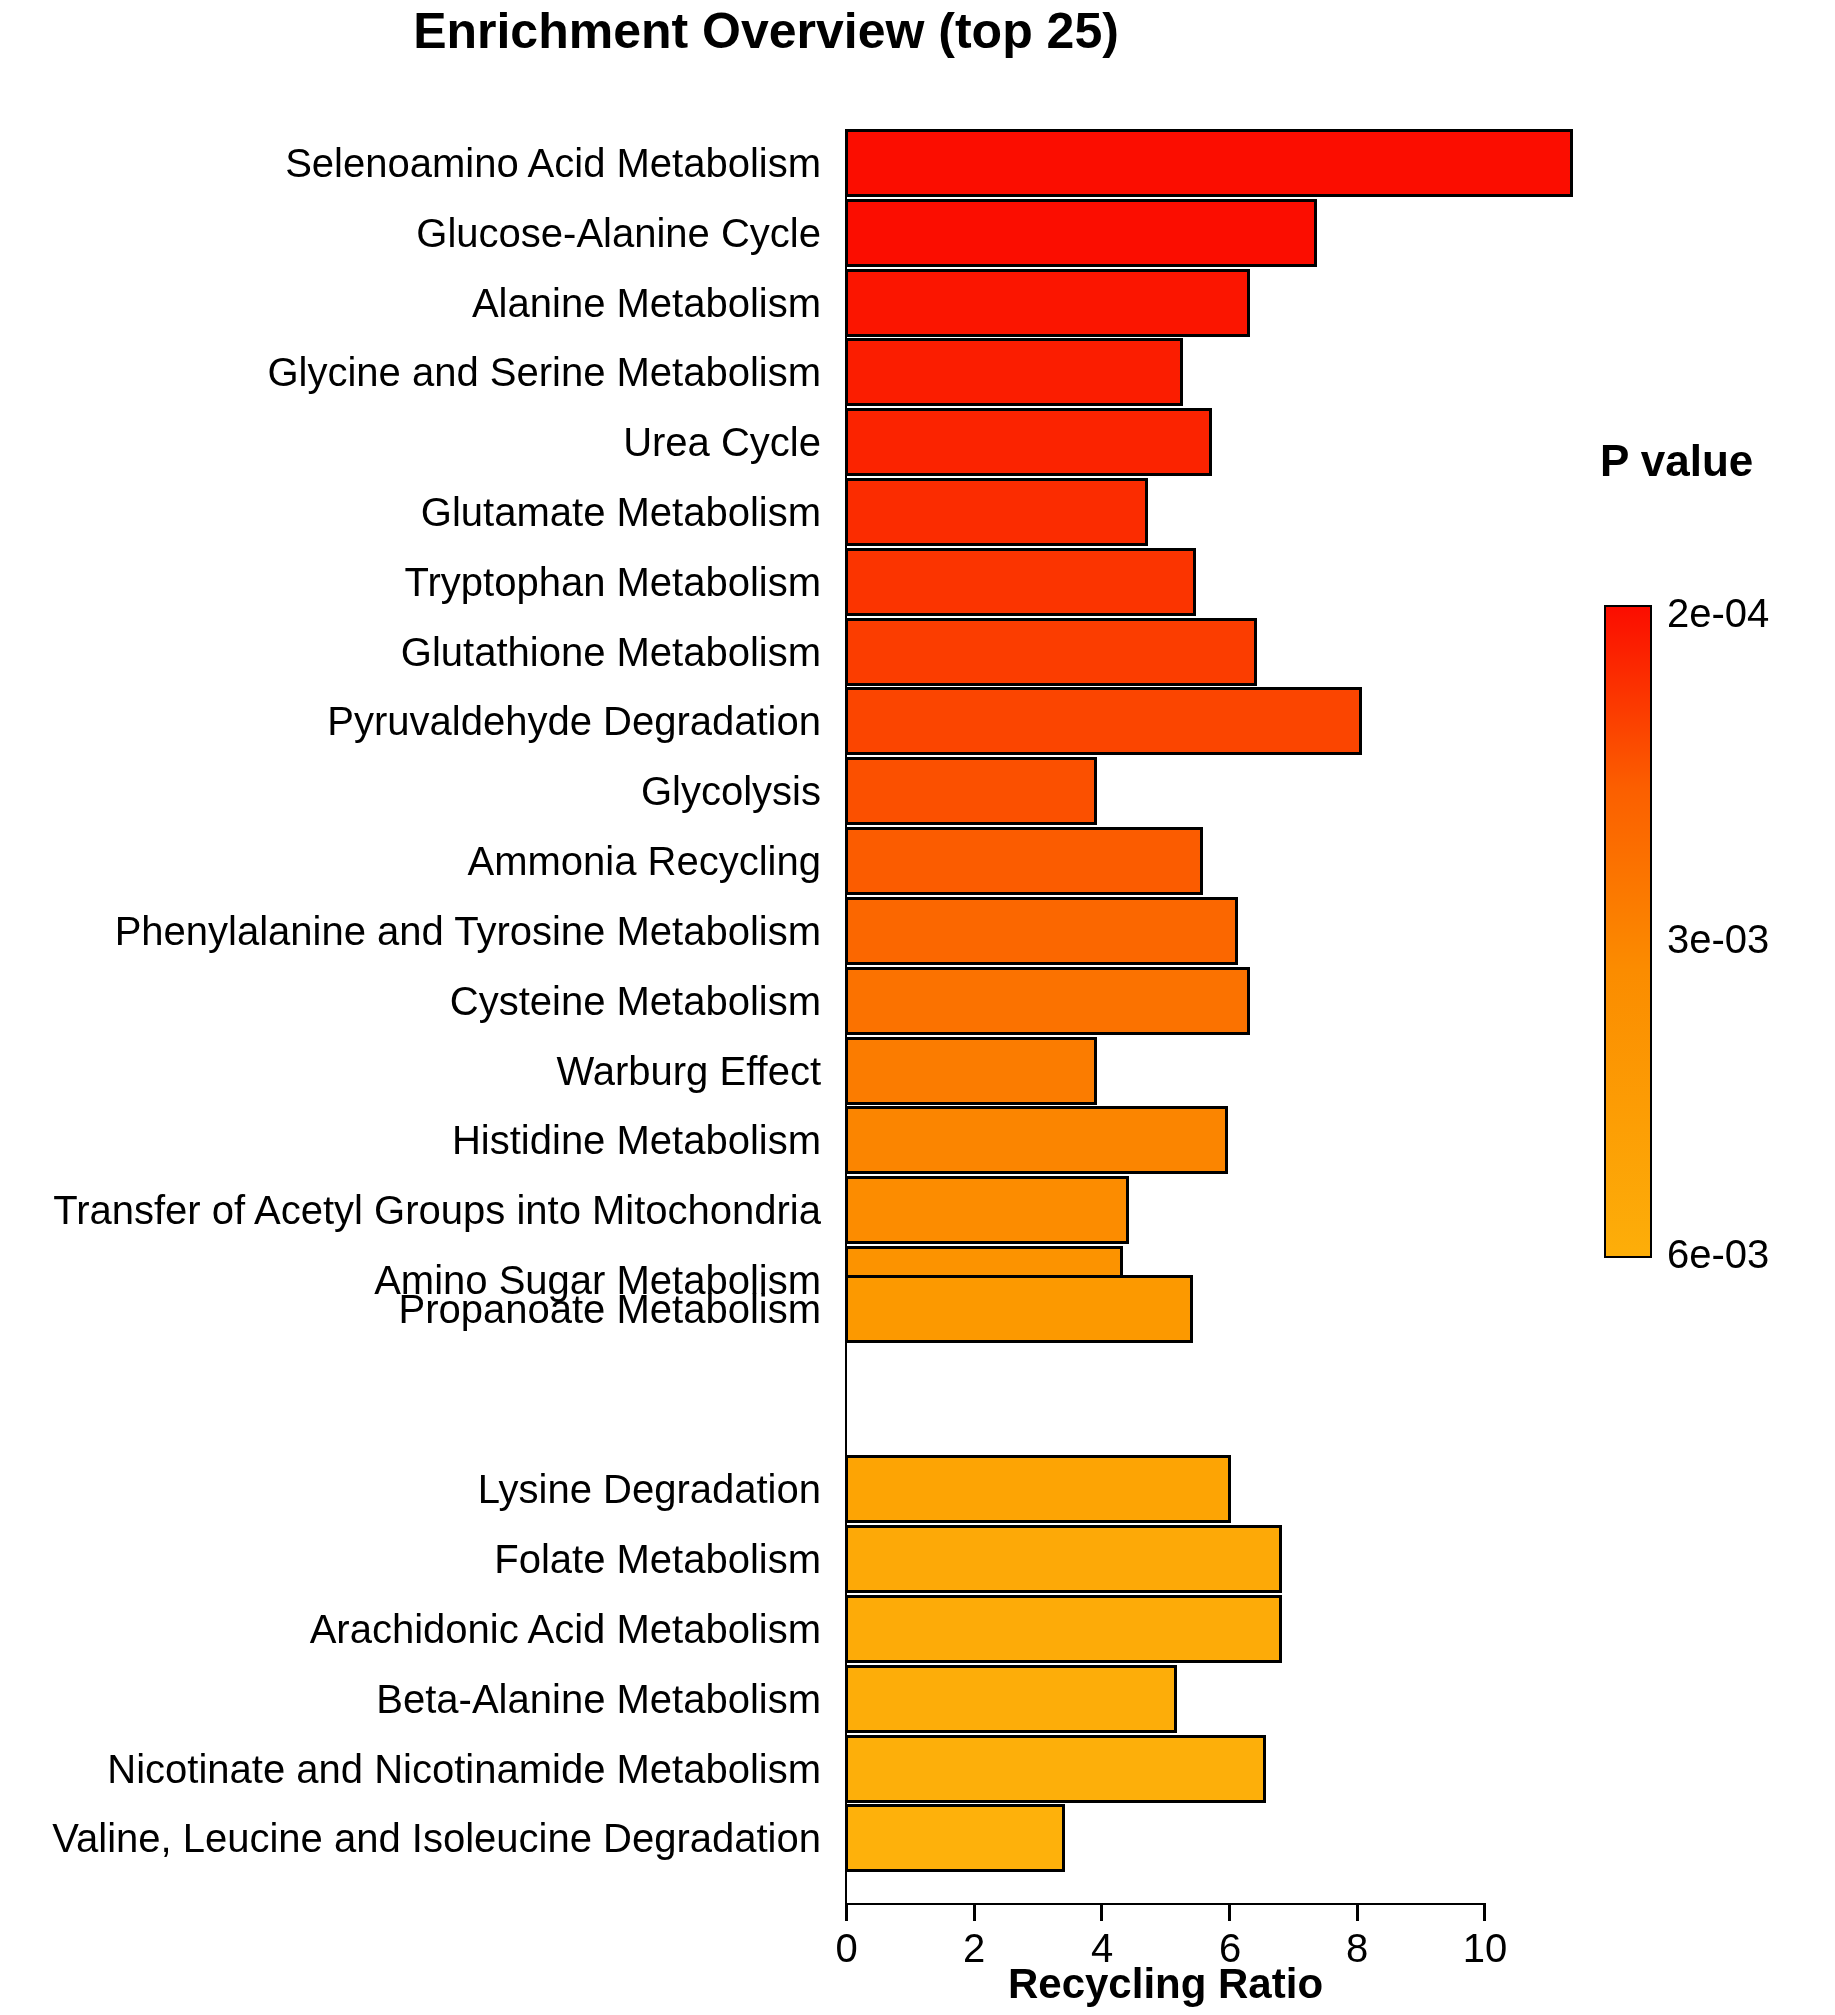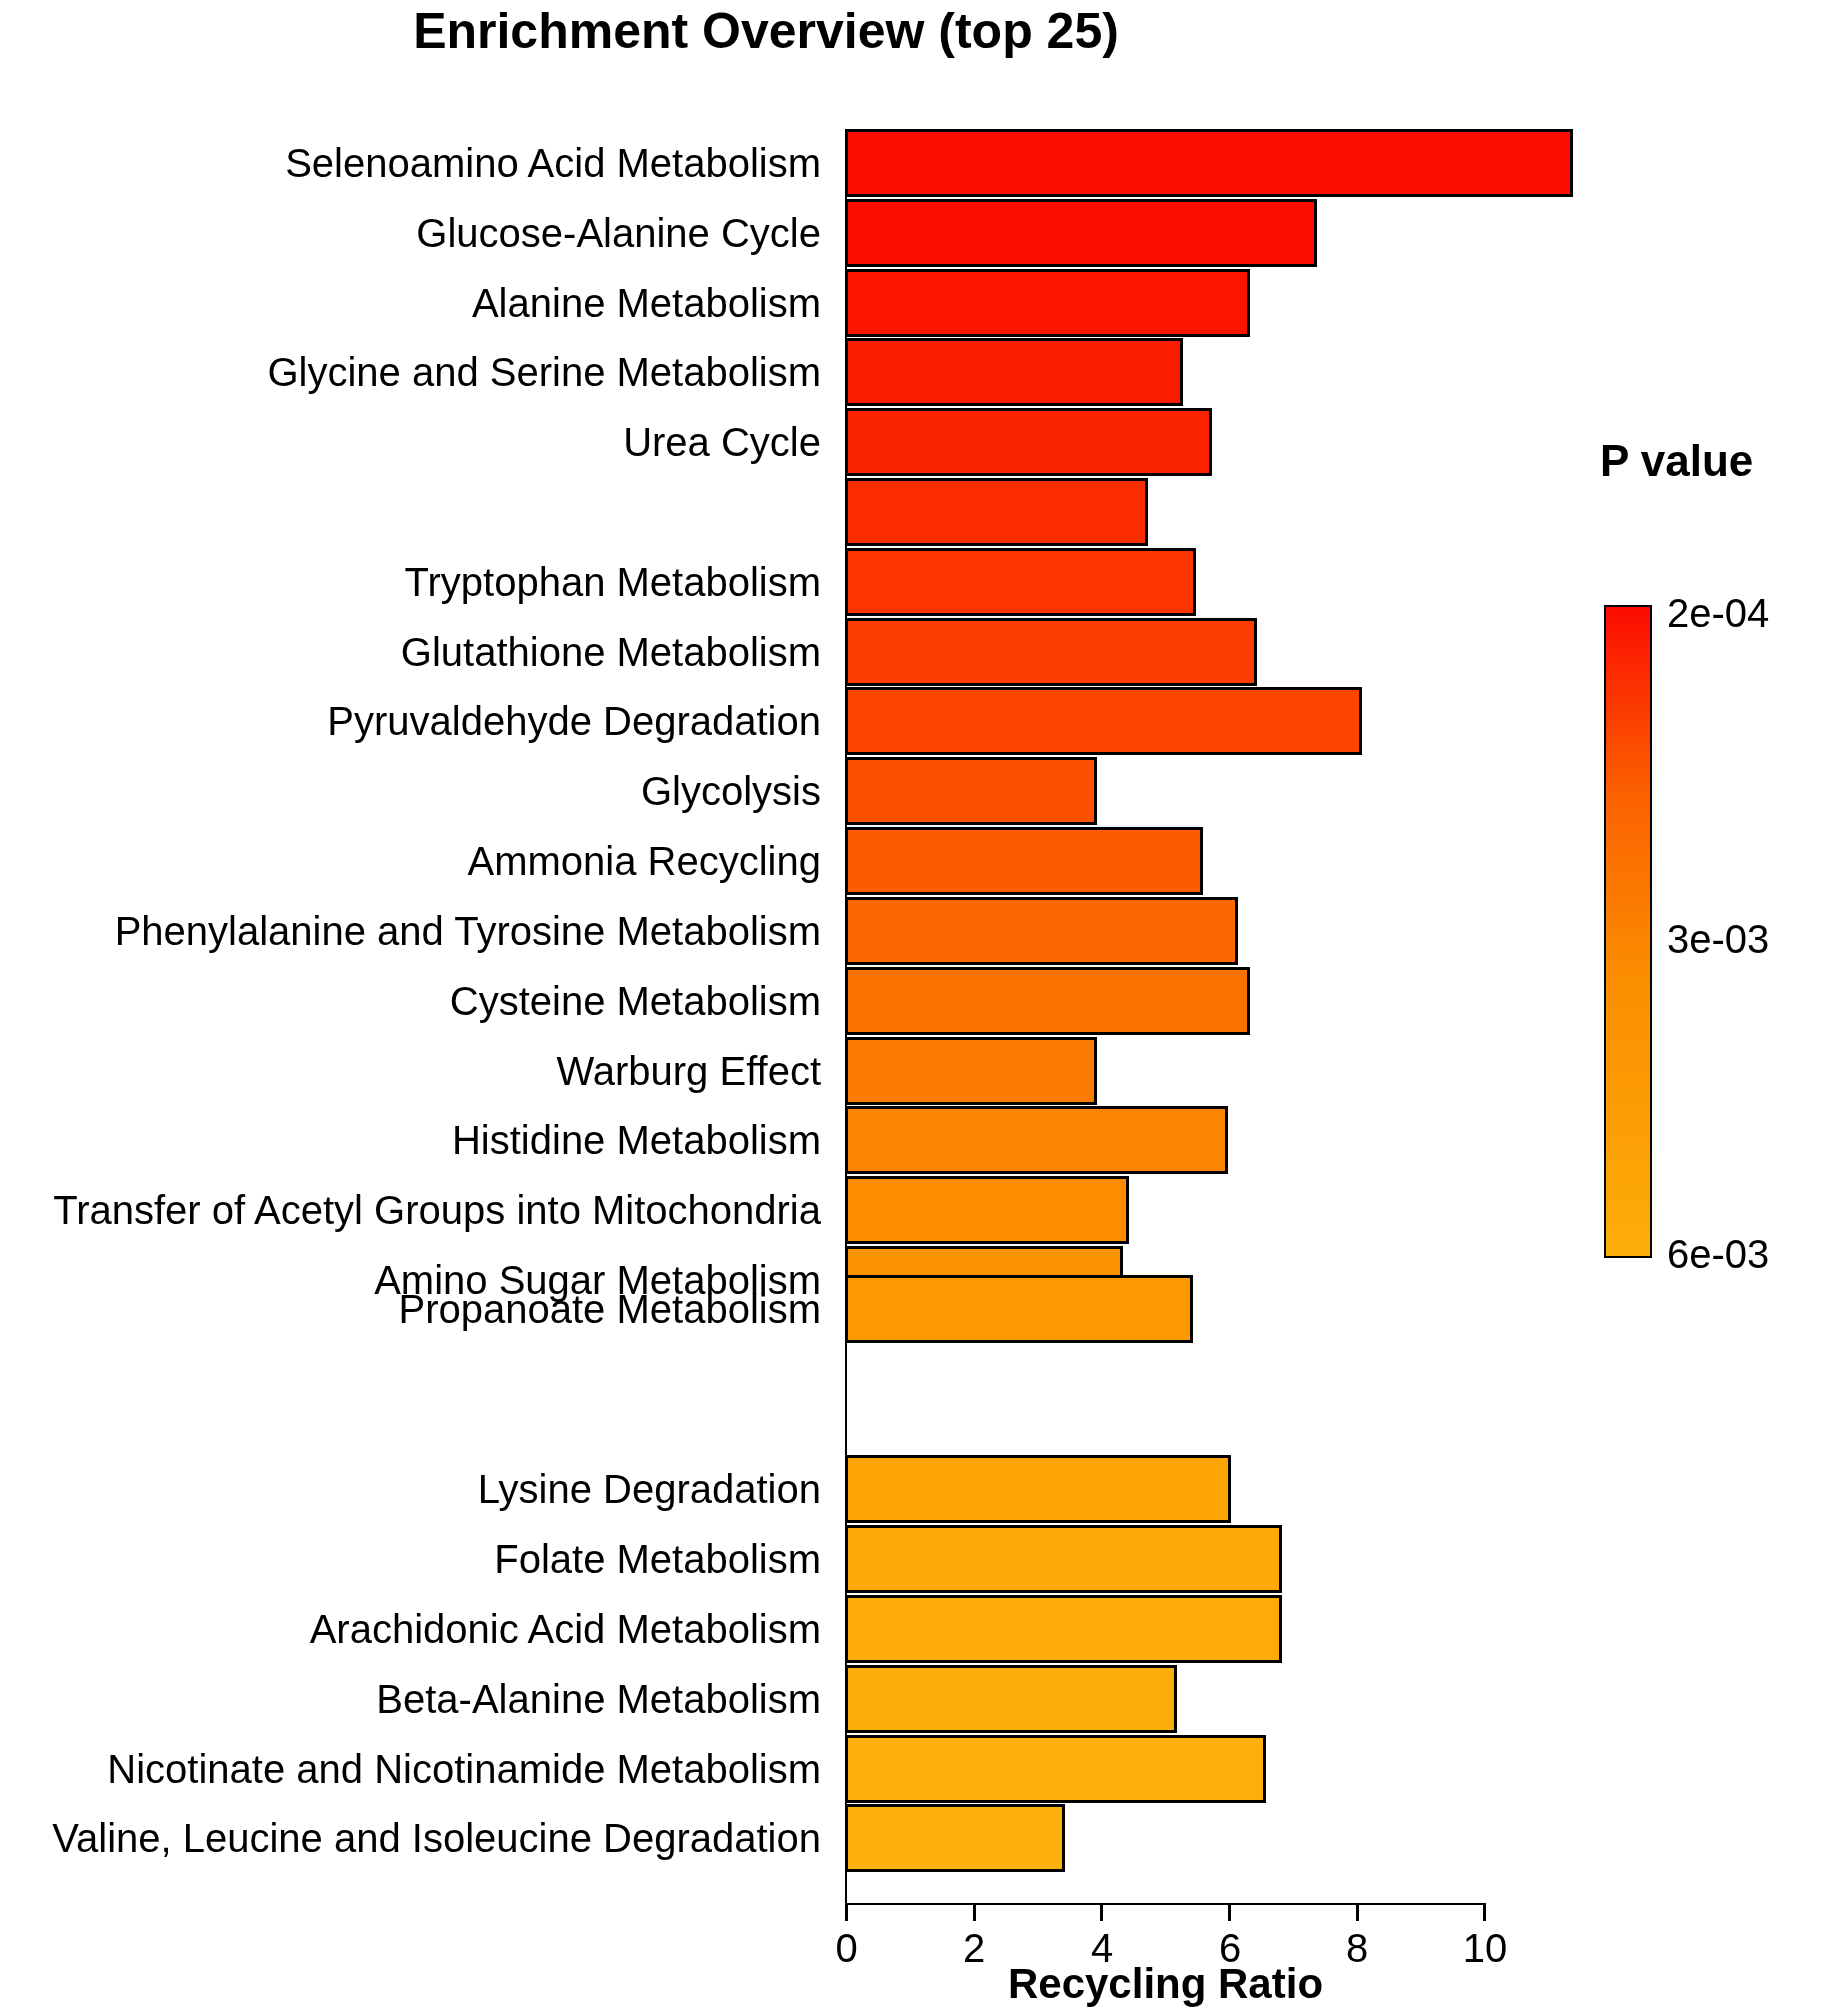--- a/index.html
+++ b/index.html
@@ -169,20 +169,21 @@
       </div>
       <div class="bar-row" style="top: 209px; width: 338px;">
         <div class="bar-label">Glycine and Serine Metabolism</div>
         <div class="bar" style="width: 338px; background: rgb(251, 29, 0);"></div>
       </div>
       <div class="bar-row" style="top: 279px; width: 291px;">
         <div class="bar-label">Urea Cycle</div>
         <div class="bar" style="width: 367px; background: rgb(251, 35, 0);"></div>
       </div>
       <div class="bar-row" style="top: 349px; width: 303px;">
+        <div class="bar-label">Glutamate Metabolism</div>
         <div class="bar" style="width: 303px; background: rgb(251, 44, 0);"></div>
       </div>
       <div class="bar-row" style="top: 419px; width: 351px;">
         <div class="bar-label">Tryptophan Metabolism</div>
         <div class="bar" style="width: 351px; background: rgb(251, 52, 0);"></div>
       </div>
       <div class="bar-row" style="top: 489px; width: 412px;">
         <div class="bar-label">Glutathione Metabolism</div>
         <div class="bar" style="width: 412px; background: rgb(251, 61, 0);"></div>
       </div>

